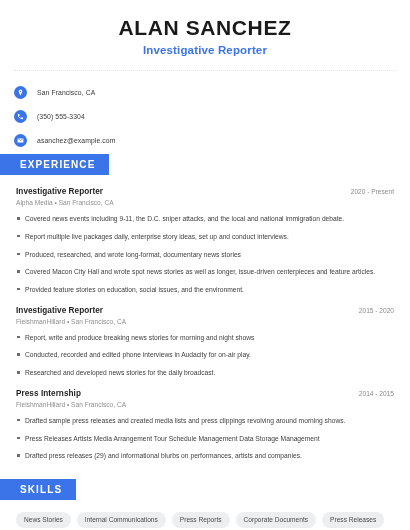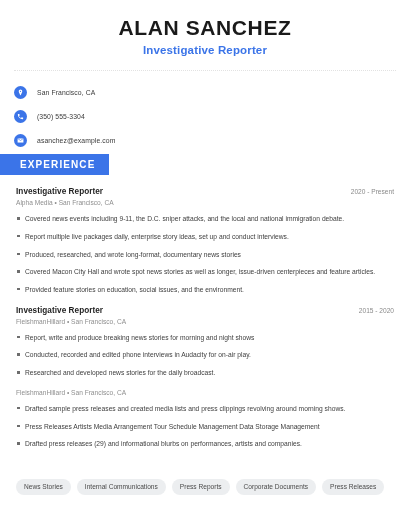--- a/index.html
+++ b/index.html
@@ -222,32 +222,37 @@
         </div>
         <div class="job-company">FleishmanHillard • San Francisco, CA</div>
         <ul class="job-bullets">
           <li>Report, write and produce breaking news stories for morning and night shows</li>
           <li>Conducted, recorded and edited phone interviews in Audacity for on-air play.</li>
           <li>Researched and developed news stories for the daily broadcast.</li>
         </ul>
       </div>
 
       <div class="job">
+        <div class="job-head">
+          <span class="job-title">Press Internship</span>
+          <span class="job-dates">2014 - 2015</span>
+        </div>
         <div class="job-company">FleishmanHillard • San Francisco, CA</div>
         <ul class="job-bullets">
           <li>Drafted sample press releases and created media lists and press clippings revolving around morning shows.</li>
           <li>Press Releases Artists Media Arrangement Tour Schedule Management Data Storage Management</li>
           <li>Drafted press releases (29) and informational blurbs on performances, artists and companies.</li>
         </ul>
       </div>
 
     </div>
   </div>
 
   <div class="section" style="margin-top:18px;">
+    <div class="section-badge">SKILLS</div>
 
     <div class="skills-wrap">
       <span class="skill-pill">News Stories</span>
       <span class="skill-pill">Internal Communications</span>
       <span class="skill-pill">Press Reports</span>
       <span class="skill-pill">Corporate Documents</span>
       <span class="skill-pill">Press Releases</span>
 
     </div>
   </div>

